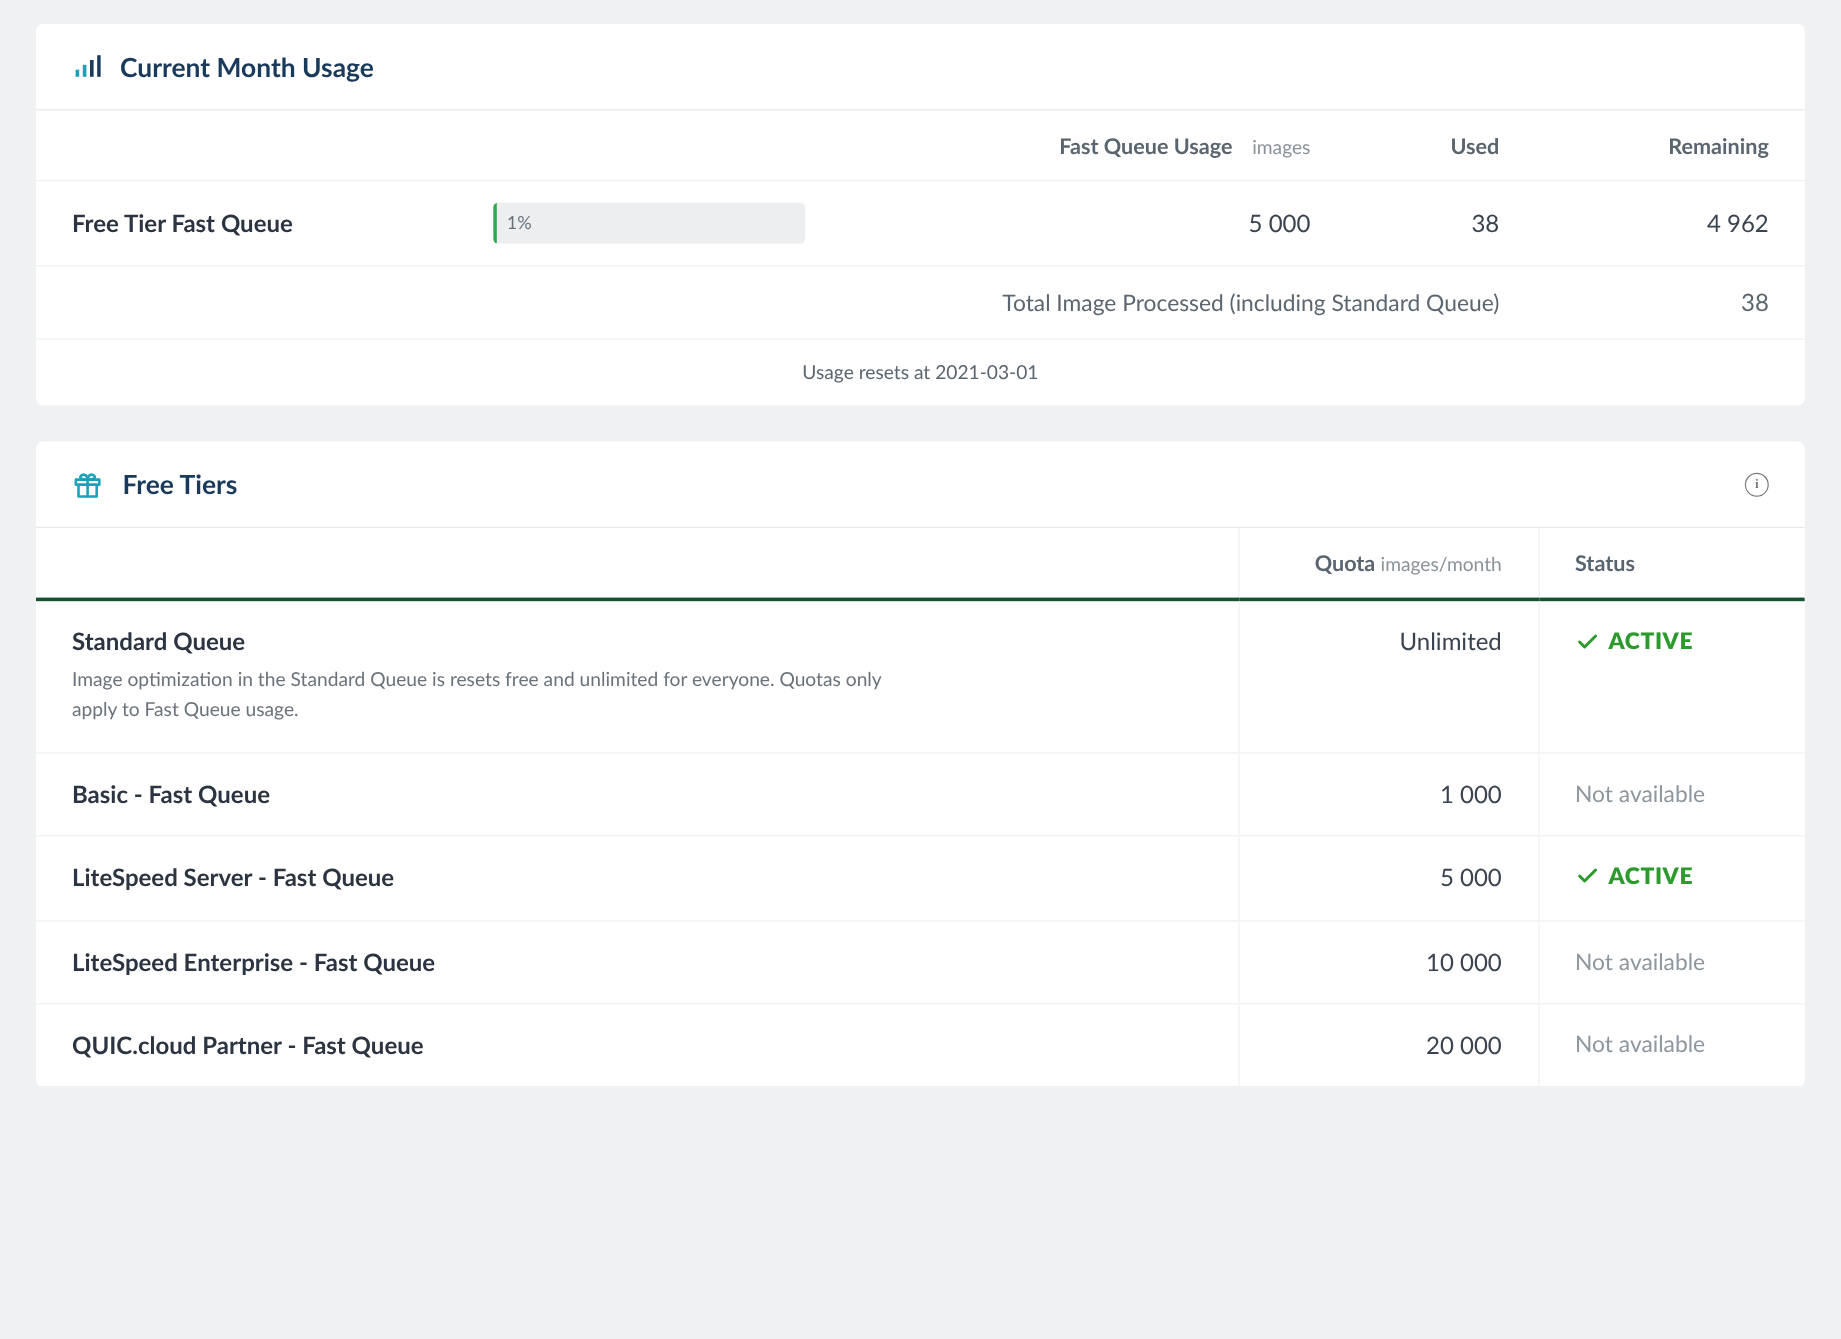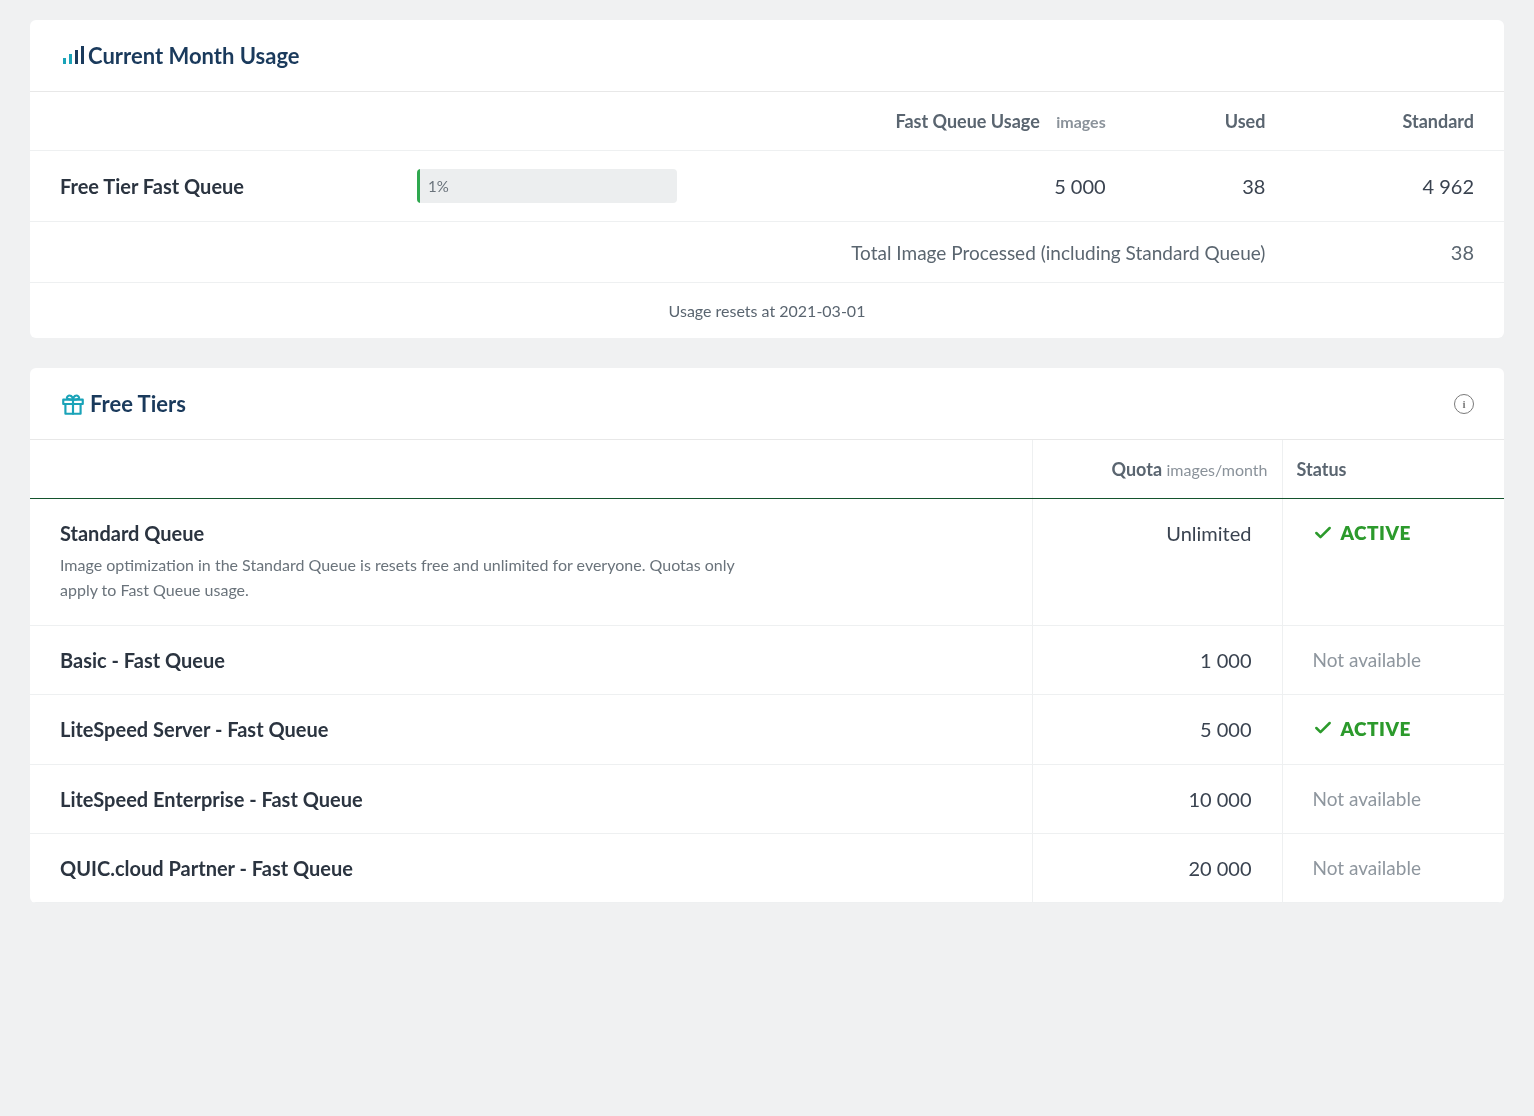--- a/index.html
+++ b/index.html
@@ -19,21 +19,21 @@
   .panel-header {
     display: flex;
     align-items: center;
     justify-content: space-between;
     padding: 22px 30px;
     border-bottom: 1px solid #e8e8e8;
   }
   .panel-header-left {
     display: flex;
     align-items: center;
-    gap: 4px;
+    gap: 16px;
   }
   .panel-title {
     font-size: 22px;
     font-weight: 700;
     color: #1a3a5c;
   }
   .icon-wrap { display: inline-flex; align-items: center; justify-content: center; }
   .info-icon {
     width: 20px; height: 20px;
     border: 1.5px solid #7a7a7a;
@@ -50,21 +50,21 @@
   table.usage { width: 100%; border-collapse: collapse; }
   table.usage thead th {
     padding: 18px 30px;
     font-weight: 700;
     color: #5a6570;
     font-size: 18px;
     border-bottom: 1px solid #eef0f1;
     text-align: right;
   }
   table.usage thead th.col-label { text-align: left; }
-  table.usage thead th .sub { font-weight: 700; color: #8a929a; font-size: 16px; margin-left: 12px; }
+  table.usage thead th .sub { font-weight: 400; color: #8a929a; font-size: 16px; margin-left: 12px; }
   table.usage tbody td {
     padding: 18px 30px;
     font-size: 20px;
     border-bottom: 1px solid #eef0f1;
     text-align: right;
     color: #3a4350;
     vertical-align: middle;
     margin-top: 36px;
   }
   table.usage tbody td.lbl { text-align: left; font-weight: 700; color: #2b3440; font-size: 20px; }
@@ -93,25 +93,25 @@
   .panel-footer {
     padding: 18px 30px;
     text-align: center;
     color: #5a6570;
     font-size: 16px;
   }
 
   
   table.tiers { width: 100%; border-collapse: collapse; }
   table.tiers thead th {
-    padding: 18px 14px;
+    padding: 18px 30px;
     font-weight: 700;
     color: #5a6570;
     font-size: 18px;
-    border-bottom: 1px solid #14532d;
+    border-bottom: 3px solid #14532d;
     text-align: left;
   }
   table.tiers thead th .sub { font-weight: 400; color: #8a929a; font-size: 16px; }
   table.tiers thead th.col-quota { text-align: right; width: 250px; border-left: 1px solid #eef0f1; }
   table.tiers thead th.col-status { width: 222px; border-left: 1px solid #eef0f1; }
   table.tiers tbody td {
     padding: 22px 30px;
     font-size: 19px;
     border-bottom: 1px solid #eef0f1;
     color: #3a4350;
@@ -160,21 +160,21 @@
   <table class="usage">
     <thead>
       <tr>
         <th class="col-label"></th>
         <th style="text-align:left;"></th>
         <th>
           <span>Fast Queue Usage</span>
           <span class="sub">images</span>
         </th>
         <th>Used</th>
-        <th>Standard</th>
+        <th>Remaining</th>
       </tr>
     </thead>
     <tbody>
       <tr>
         <td class="lbl">Free Tier Fast Queue</td>
         <td class="progress-cell">
           <div class="progress">
             <div class="progress-fill"></div>
             <span class="progress-text">1%</span>
           </div>

